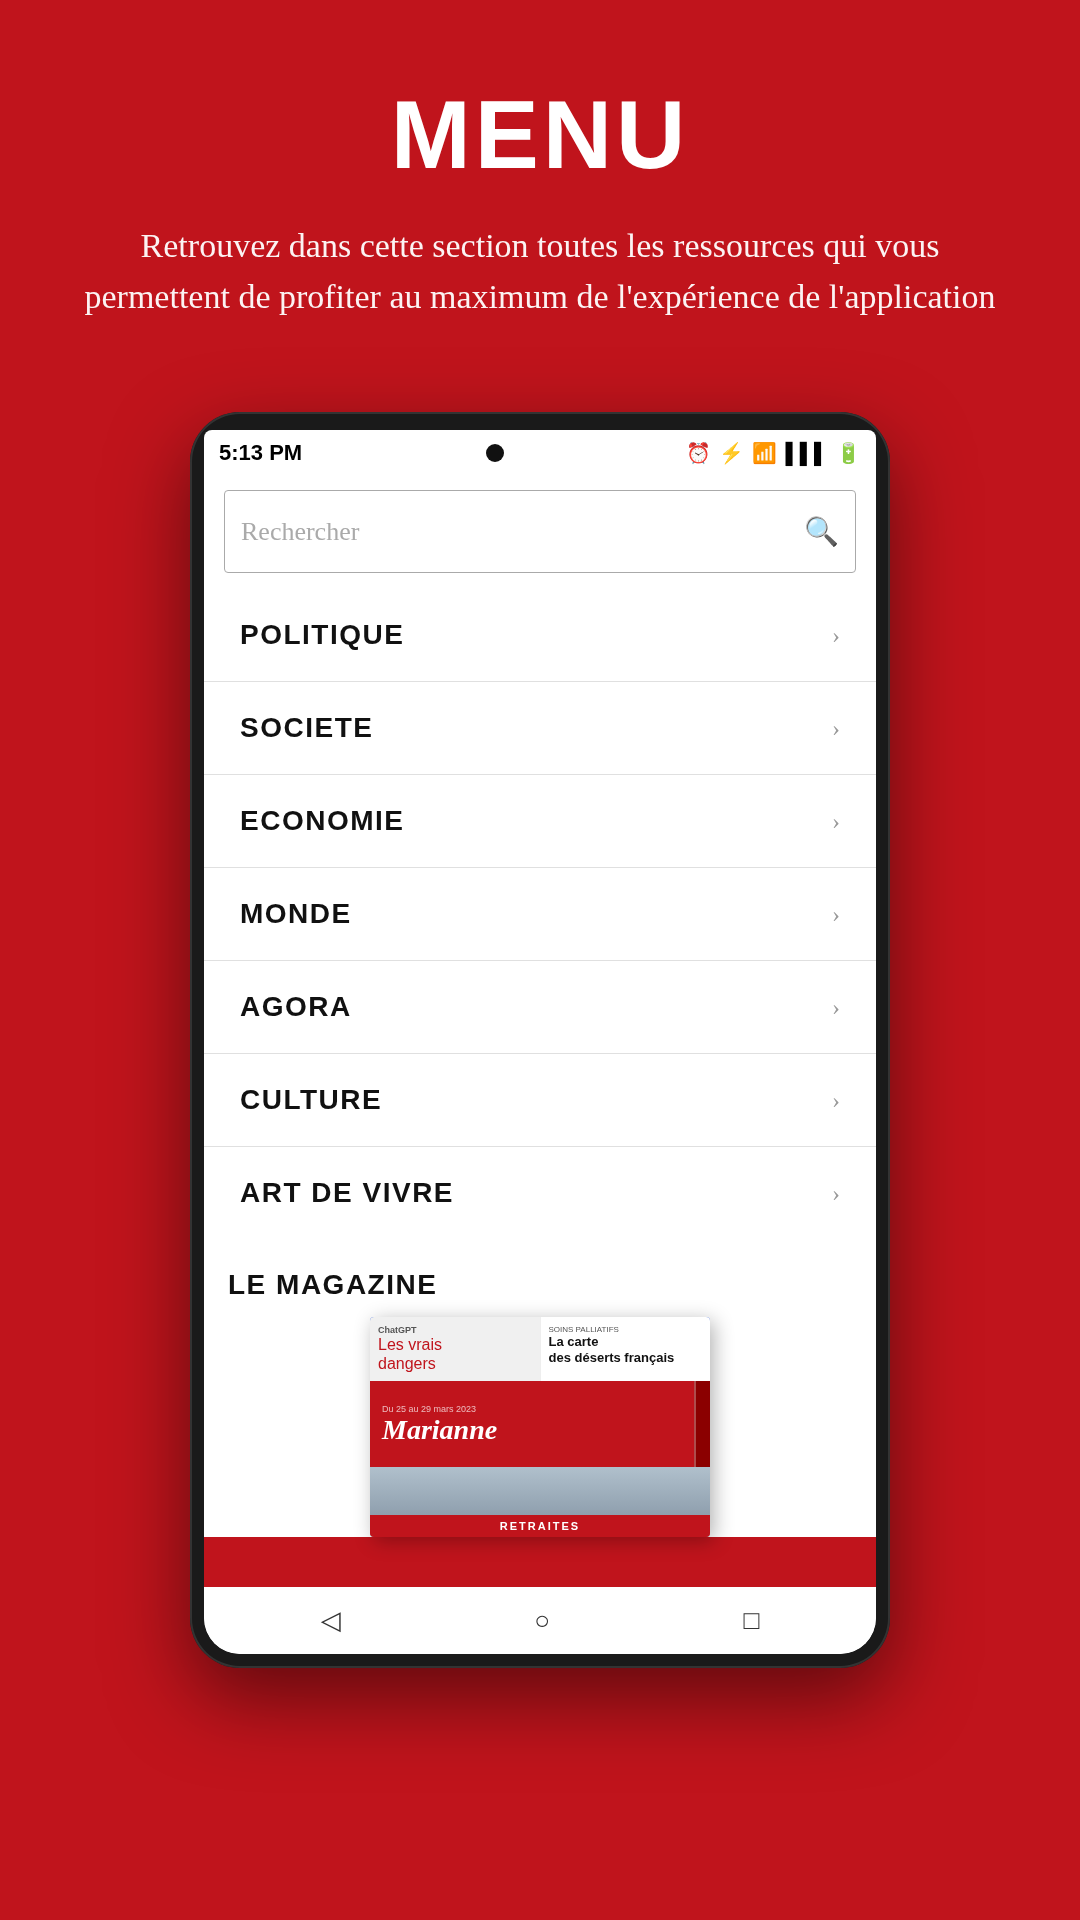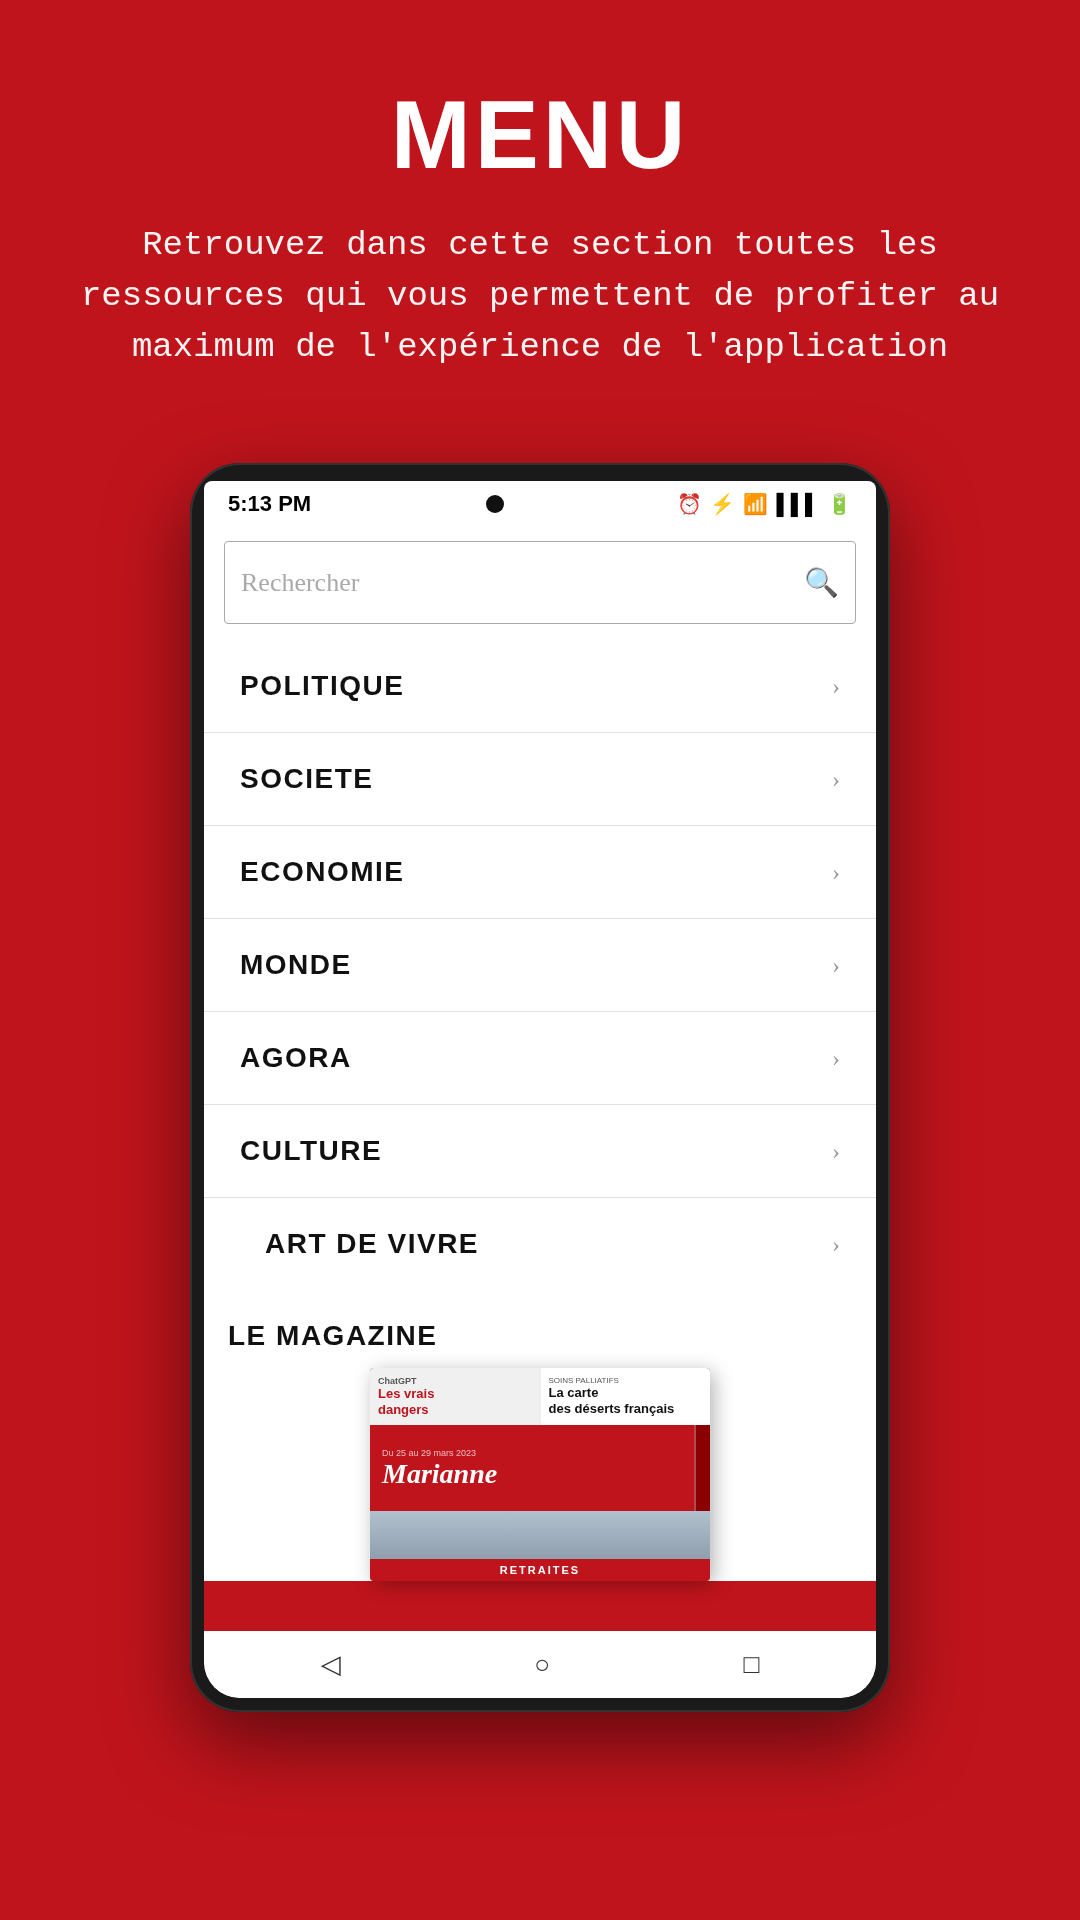--- a/index.html
+++ b/index.html
@@ -27,21 +27,21 @@
       font-weight: 900;
       letter-spacing: 4px;
       font-family: Arial, sans-serif;
       text-transform: uppercase;
     }
 
     .page-subtitle {
       font-size: 34px;
       line-height: 1.5;
       margin-top: 30px;
-      font-family: Liberation Mono, monospace;
+      font-family: Liberation Serif, serif;
       font-style: normal;
       color: rgba(255,255,255,0.95);
     }
 
     .phone-wrapper {
       position: relative;
       width: 700px;
       margin: 60px auto 40px;
     }
 
@@ -51,21 +51,21 @@
       padding: 18px 14px 14px;
       box-shadow: 0 30px 80px rgba(0,0,0,0.5), inset 0 0 0 2px #333;
       position: relative;
     }
 
     .phone-notch-bar {
       display: flex;
       align-items: center;
       justify-content: space-between;
       background: white;
-      padding: 10px 24px 8px;
+      padding: 10px 15px 8px;
       border-radius: 8px 8px 0 0;
     }
 
     .status-time {
       font-size: 22px;
       font-weight: 600;
       font-family: Arial, sans-serif;
       color: #000;
     }
 
@@ -128,21 +128,20 @@
       display: flex;
       align-items: center;
       justify-content: space-between;
       padding: 30px 36px;
       border-bottom: 1px solid #e0e0e0;
       cursor: pointer;
     }
 
     .menu-item:last-child {
       border-bottom: none;
-      margin-left: 25px;
     }
 
     .menu-item-label {
       font-size: 28px;
       font-weight: 700;
       letter-spacing: 1.5px;
       font-family: Arial, sans-serif;
       text-transform: uppercase;
       color: #111;
     }
@@ -195,22 +194,22 @@
       font-family: Arial, sans-serif;
     }
 
     .cover-chatgpt {
       font-size: 9px;
       color: #555;
       font-weight: bold;
     }
 
     .cover-danger-title {
-      font-size: 13px;
-      font-weight: bold;
+      font-size: 16px;
+      font-weight: normal;
       color: #c0141c;
       line-height: 1.2;
     }
 
     .cover-top-right {
       flex: 1;
       background: white;
       padding: 8px;
       border-left: 1px solid #eee;
     }

